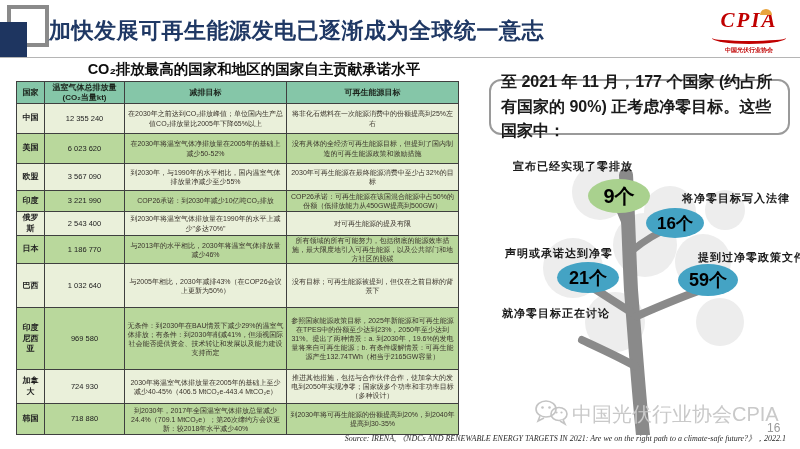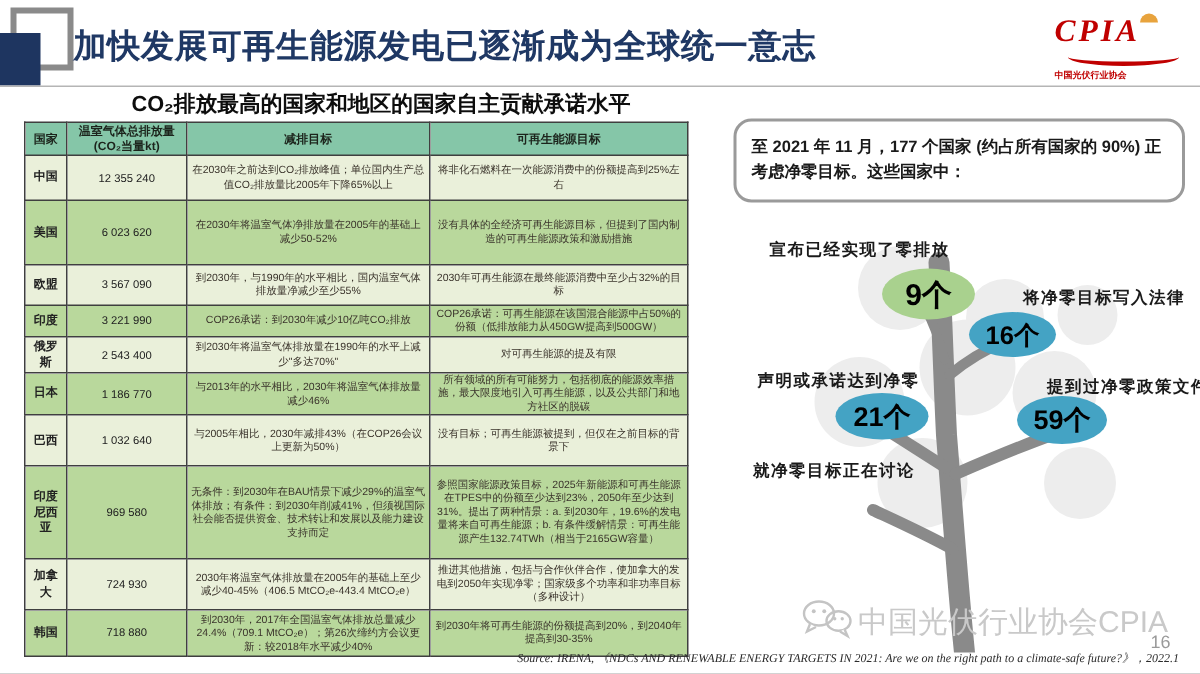--- a/index.html
+++ b/index.html
@@ -5,40 +5,40 @@
   html,body{margin:0;padding:0;}
   body{font-family:"Liberation Sans","DejaVu Sans",sans-serif;background:#888;}
   .slide{position:relative;width:800px;height:449px;background:#ffffff;overflow:hidden;margin:0 auto;}
 
   
   .sq-outline{position:absolute;left:7px;top:5px;width:34px;height:34px;border:4px solid #8a8a8a;background:#fff;}
   .sq-solid{position:absolute;left:0px;top:22px;width:27px;height:35px;background:#1e3560;}
   .page-title{position:absolute;left:49px;top:16px;width:620px;font-size:22px;font-weight:bold;color:#1f3864;letter-spacing:.5px;}
   .header-rule{position:absolute;left:0;top:57px;width:800px;height:1px;background:#b5b5b5;}
 
-  .logo{position:absolute;left:703px;top:8px;width:92px;}
+  .logo{position:absolute;left:703px;top:8px;width:92px;text-align:center;}
   .logo-sun{position:absolute;left:57px;top:1px;width:12px;height:6px;background:#e8a33d;border-radius:6px 6px 0 0;}
   .logo-text{font-size:21px;font-weight:bold;font-style:italic;color:#c00000;letter-spacing:2px;font-family:"Liberation Serif","DejaVu Serif",serif;line-height:24px;}
   .logo-arc{width:74px;height:9px;margin:0 auto;border-bottom:3px solid #c00000;border-radius:50%;}
   .logo-cn{font-size:6px;color:#c00000;margin-top:2px;font-weight:bold;}
 
   
   .subtitle{position:absolute;left:33px;top:60px;width:442px;text-align:center;font-size:14.5px;font-weight:bold;color:#0d0d0d;}
   .ndc-table{position:absolute;left:16px;top:81px;width:442px;border-collapse:collapse;table-layout:fixed;}
   .ndc-table td,.ndc-table th{border:1px solid #3f3f3f;padding:0 2px;text-align:center;vertical-align:middle;overflow:hidden;}
   .ndc-table th{background:#85c6a8;color:#1c241c;font-size:8px;line-height:1.25;font-weight:bold;}
   .ndc-table td{color:#3a332b;font-size:7px;line-height:1.3;}
   .ndc-table td.c-country{font-size:8px;font-weight:bold;color:#222;}
   .ndc-table td.c-emis{font-size:7.5px;color:#222;}
   tr.row-pale td{background:#eaf0da;}
   tr.row-green td{background:#b9d89c;}
 
   
   .callout{position:absolute;left:489px;top:79px;width:301px;height:56px;border:2px solid #9a9a9a;border-radius:12px;box-sizing:border-box;
-           display:flex;align-items:center;padding:4px 10px;font-size:11px;font-weight:bold;color:#1a1a1a;line-height:1.55;}
+           display:flex;align-items:center;padding:4px 10px;font-size:16px;font-weight:bold;color:#1a1a1a;line-height:1.55;}
   .tree-svg{position:absolute;left:485px;top:150px;}
   .bubble{position:absolute;display:flex;align-items:center;justify-content:center;border-radius:50%;
           color:#000000;font-weight:bold;}
   .bubble.green{background:#a9d18e;}
   .bubble.blue{background:#44a3c4;}
   .tree-label{position:absolute;font-size:11px;font-weight:bold;color:#1a1a1a;white-space:nowrap;letter-spacing:1px;}
 
   
   .watermark{position:absolute;left:572px;top:401px;font-size:20px;color:#c9c9c9;white-space:nowrap;text-align:center;}
   .wechat-icon{position:absolute;left:533px;top:399px;}
@@ -77,21 +77,21 @@
       <th>温室气体总排放量(CO₂当量kt)</th>
       <th>减排目标</th>
       <th>可再生能源目标</th>
     </tr>
     <tr class="row-pale" style="height:30px">
       <td class="c-country">中国</td>
       <td class="c-emis">12 355 240</td>
       <td>在2030年之前达到CO₂排放峰值；单位国内生产总值CO₂排放量比2005年下降65%以上</td>
       <td>将非化石燃料在一次能源消费中的份额提高到25%左右</td>
     </tr>
-    <tr class="row-green" style="height:43px">
+    <tr class="row-green" style="height:30px">
       <td class="c-country">美国</td>
       <td class="c-emis">6 023 620</td>
       <td>在2030年将温室气体净排放量在2005年的基础上减少50-52%</td>
       <td>没有具体的全经济可再生能源目标，但提到了国内制造的可再生能源政策和激励措施</td>
     </tr>
     <tr class="row-pale" style="height:27px">
       <td class="c-country">欧盟</td>
       <td class="c-emis">3 567 090</td>
       <td>到2030年，与1990年的水平相比，国内温室气体排放量净减少至少55%</td>
       <td>2030年可再生能源在最终能源消费中至少占32%的目标</td>
@@ -107,21 +107,21 @@
       <td class="c-emis">2 543 400</td>
       <td>到2030年将温室气体排放量在1990年的水平上减少"多达70%"</td>
       <td>对可再生能源的提及有限</td>
     </tr>
     <tr class="row-green" style="height:16px">
       <td class="c-country">日本</td>
       <td class="c-emis">1 186 770</td>
       <td>与2013年的水平相比，2030年将温室气体排放量减少46%</td>
       <td>所有领域的所有可能努力，包括彻底的能源效率措施，最大限度地引入可再生能源，以及公共部门和地方社区的脱碳</td>
     </tr>
-    <tr class="row-pale" style="height:34px">
+    <tr class="row-pale" style="height:44px">
       <td class="c-country">巴西</td>
       <td class="c-emis">1 032 640</td>
       <td>与2005年相比，2030年减排43%（在COP26会议上更新为50%）</td>
       <td>没有目标；可再生能源被提到，但仅在之前目标的背景下</td>
     </tr>
     <tr class="row-green" style="height:62px">
       <td class="c-country">印度尼西亚</td>
       <td class="c-emis">969 580</td>
       <td>无条件：到2030年在BAU情景下减少29%的温室气体排放；有条件：到2030年削减41%，但须视国际社会能否提供资金、技术转让和发展以及能力建设支持而定</td>
       <td>参照国家能源政策目标，2025年新能源和可再生能源在TPES中的份额至少达到23%，2050年至少达到31%。提出了两种情景：a. 到2030年，19.6%的发电量将来自可再生能源；b. 有条件缓解情景：可再生能源产生132.74TWh（相当于2165GW容量）</td>

